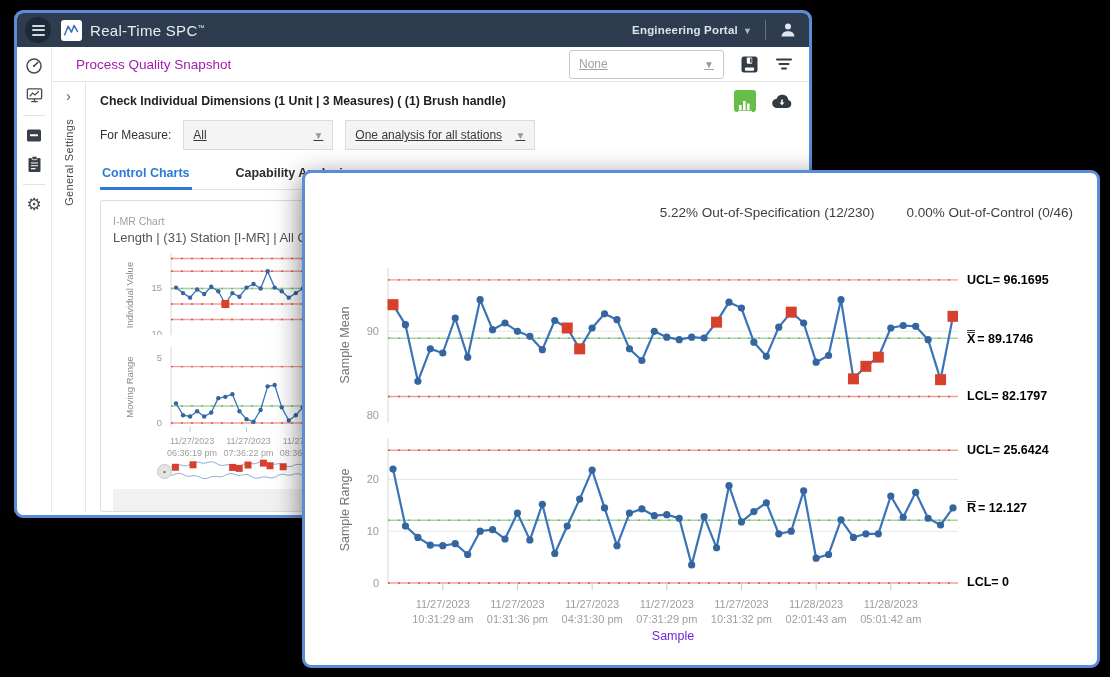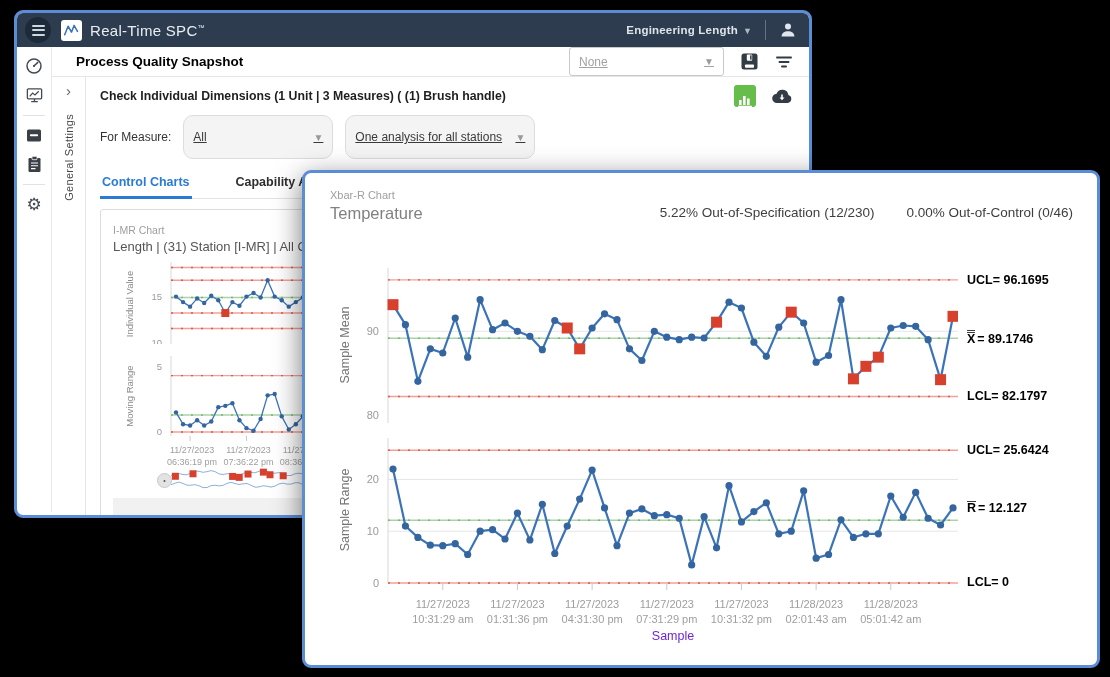--- a/index.html
+++ b/index.html
@@ -31,26 +31,26 @@
 
   
   .main-body{display:flex;height:465px;}
   .rail{width:34px;border-right:1px solid #e8e8e8;display:flex;flex-direction:column;
         align-items:center;padding-top:10px;gap:11px;flex-shrink:0;}
   .rail .divider{width:22px;height:1px;background:#e2e2e2;}
   .rail .gear{font-size:17px;color:#454b52;line-height:1;cursor:pointer;}
   .right-col{flex:1;display:flex;flex-direction:column;min-width:0;}
   .hdr-row{height:42px;border-bottom:1px solid #e6e6e6;display:flex;align-items:center;
            padding:0 16px 0 24px;}
-  .page-title{font-size:13.5px;font-weight:700;color:#000000;}
+  .page-title{font-size:13.5px;font-weight:400;color:#a21caf;}
   .hdr-right{margin-left:auto;display:flex;align-items:center;gap:16px;}
   .select{display:flex;align-items:center;justify-content:space-between;box-sizing:border-box;
           border:1px solid #c9c9c9;border-radius:3px;background:#fff;height:29px;
           padding:0 9px;font-size:12px;color:#a2a2a2;cursor:pointer;text-decoration:underline;}
-  .select.gray{background:#f4f4f4;border-color:#dcdcdc;color:#3a3a3a;height:44px;border-radius:10px;}
+  .select.gray{background:#f4f4f4;border-color:#dcdcdc;color:#3a3a3a;height:30px;border-radius:0;}
   .select .caret{color:#9a9a9a;font-size:10px;margin-left:8px;}
   .icon-btn{cursor:pointer;display:flex;align-items:center;}
 
   .body-row{flex:1;display:flex;min-width:0;}
   .strip{width:33px;border-right:1px solid #e6e6e6;display:flex;flex-direction:column;
          align-items:center;padding-top:6px;flex-shrink:0;}
   .strip .chev{font-size:15px;color:#666;cursor:pointer;line-height:1;}
   .vtext{writing-mode:vertical-rl;transform:rotate(180deg);font-size:11px;color:#4a4a4a;
          margin-top:16px;letter-spacing:.3px;}
 
@@ -109,21 +109,21 @@
           <i></i>
           <i></i>
         </div>
       <div class="logo-mark">
         <svg width="17" height="17" viewBox="0 0 20 20">
             <polyline points="2,15 6,5 10,12 13,4 17,11" fill="none" stroke="#3b73b9" stroke-width="1.8" stroke-linejoin="round" stroke-linecap="round"></polyline>
           </svg>
       </div>
       <div class="brand"><span>Real-Time SPC</span><sup>™</sup></div>
       <div class="nav-right">
-        <div class="portal"><span>Engineering Length</span><span class="caret">▼</span></div>
+        <div class="portal"><span>Engineering Portal</span><span class="caret">▼</span></div>
         <div class="nav-div"></div>
         <span class="icon-btn">
           <svg width="18" height="18" viewBox="0 0 18 18">
               <circle cx="9" cy="5.6" r="3" fill="#dfe6ee"></circle>
               <path d="M2.6 15.5c0-3.5 2.9-5.3 6.4-5.3s6.4 1.8 6.4 5.3z" fill="#dfe6ee"></path>
             </svg>
         </span>
       </div>
     </div>
 
@@ -426,24 +426,20 @@
               </div>
               <div class="gray-strip"></div>
             </div>
           </div>
         </div>
       </div>
     </div>
   </div>
 
   <div class="win" id="xbar-window">
-    <div class="ov-hdr-left">
-      <div class="ov-chart-label">Xbar-R Chart</div>
-      <div class="ov-title">Temperature</div>
-    </div>
     <div class="ov-stats">
       <span class="stat">5.22% Out-of-Specification (12/230)</span>
       <span class="stat">0.00% Out-of-Control (0/46)</span>
     </div>
 
     <div class="ylab" style="left:40px;top:172px;font-size:12.5px;">Sample Mean</div>
     <div class="chart-mount" style="left:47px;top:95px;"><svg width="606" height="155" viewBox="-36 0 606 155">
           <line x1="0" x2="570" y1="63.3333333333333" y2="63.3333333333333" stroke="#e6e6e6"></line>
           <text x="-9" y="67.1833333333333" text-anchor="end" fill="#9a9a9a" font-size="11">90</text>
           <text x="-9" y="150.51666666666665" text-anchor="end" fill="#9a9a9a" font-size="11">80</text>

